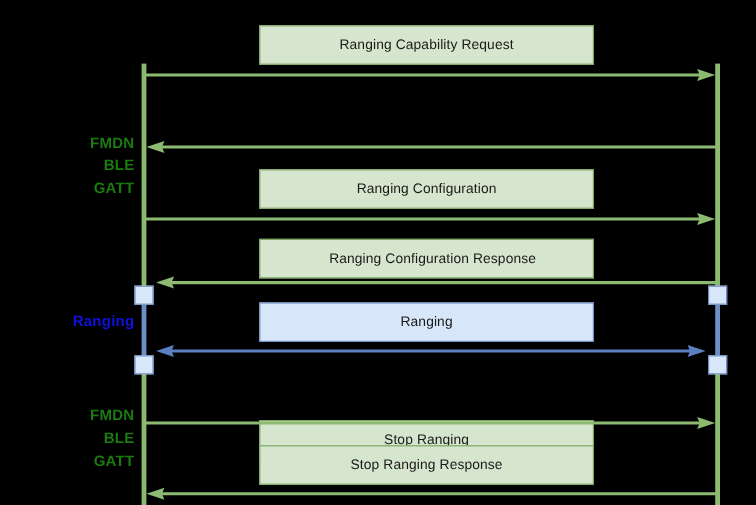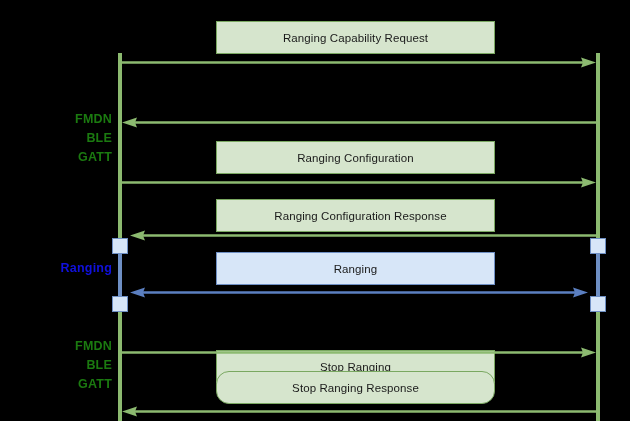--- a/index.html
+++ b/index.html
@@ -174,21 +174,21 @@
   <div class="msg-box green" style="top:311px;margin-top:39px;">
     <span>Stop Ranging</span>
   </div>
   <div class="arrow" style="left:120px; top:347px; width:476px;">
     <svg width="476" height="11" viewBox="0 0 476 11">
       <line x1="0" y1="5.5" x2="466" y2="5.5" stroke="#8cba70" stroke-width="2.6"></line>
       <polygon points="476,5.5 461,0.5 463,5.5 461,10.5" fill="#8cba70"></polygon>
     </svg>
   </div>
 
-  <div class="msg-box green" style="top:371px;border-radius:13px;">
+  <div class="msg-box green" style="top:371px;">
     <span>Stop Ranging Response</span>
   </div>
   <div class="arrow" style="left:122px; top:406px; width:476px;">
     <svg width="476" height="11" viewBox="0 0 476 11">
       <line x1="10" y1="5.5" x2="476" y2="5.5" stroke="#8cba70" stroke-width="2.6"></line>
       <polygon points="0,5.5 15,0.5 13,5.5 15,10.5" fill="#8cba70"></polygon>
     </svg>
   </div>
 
 </div>

